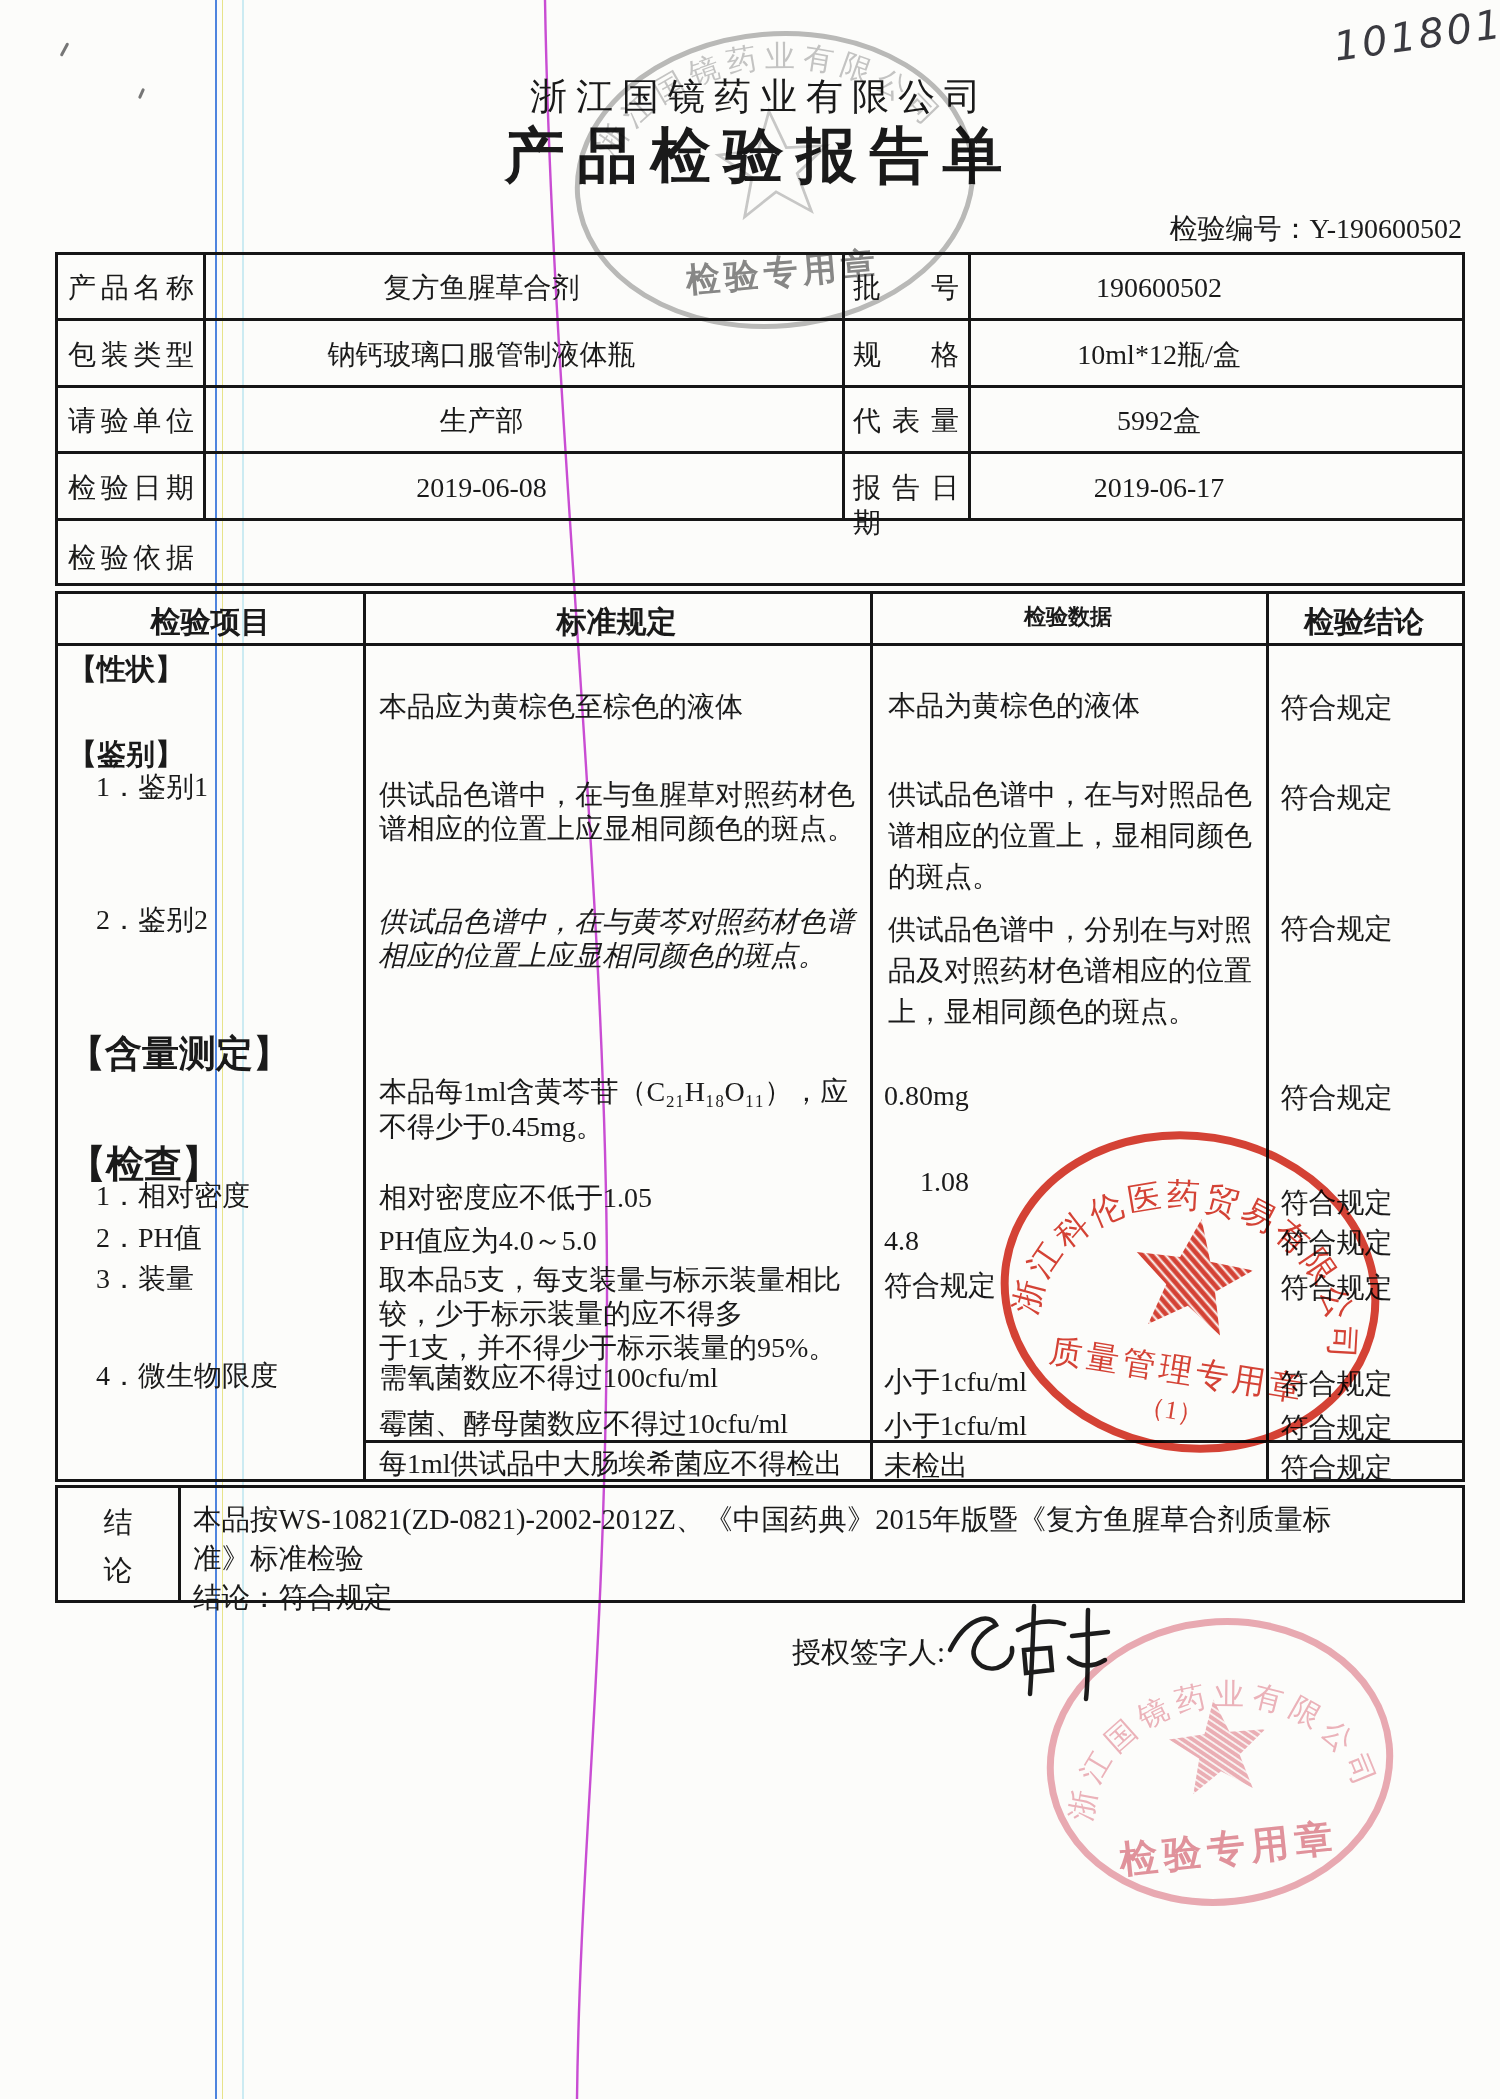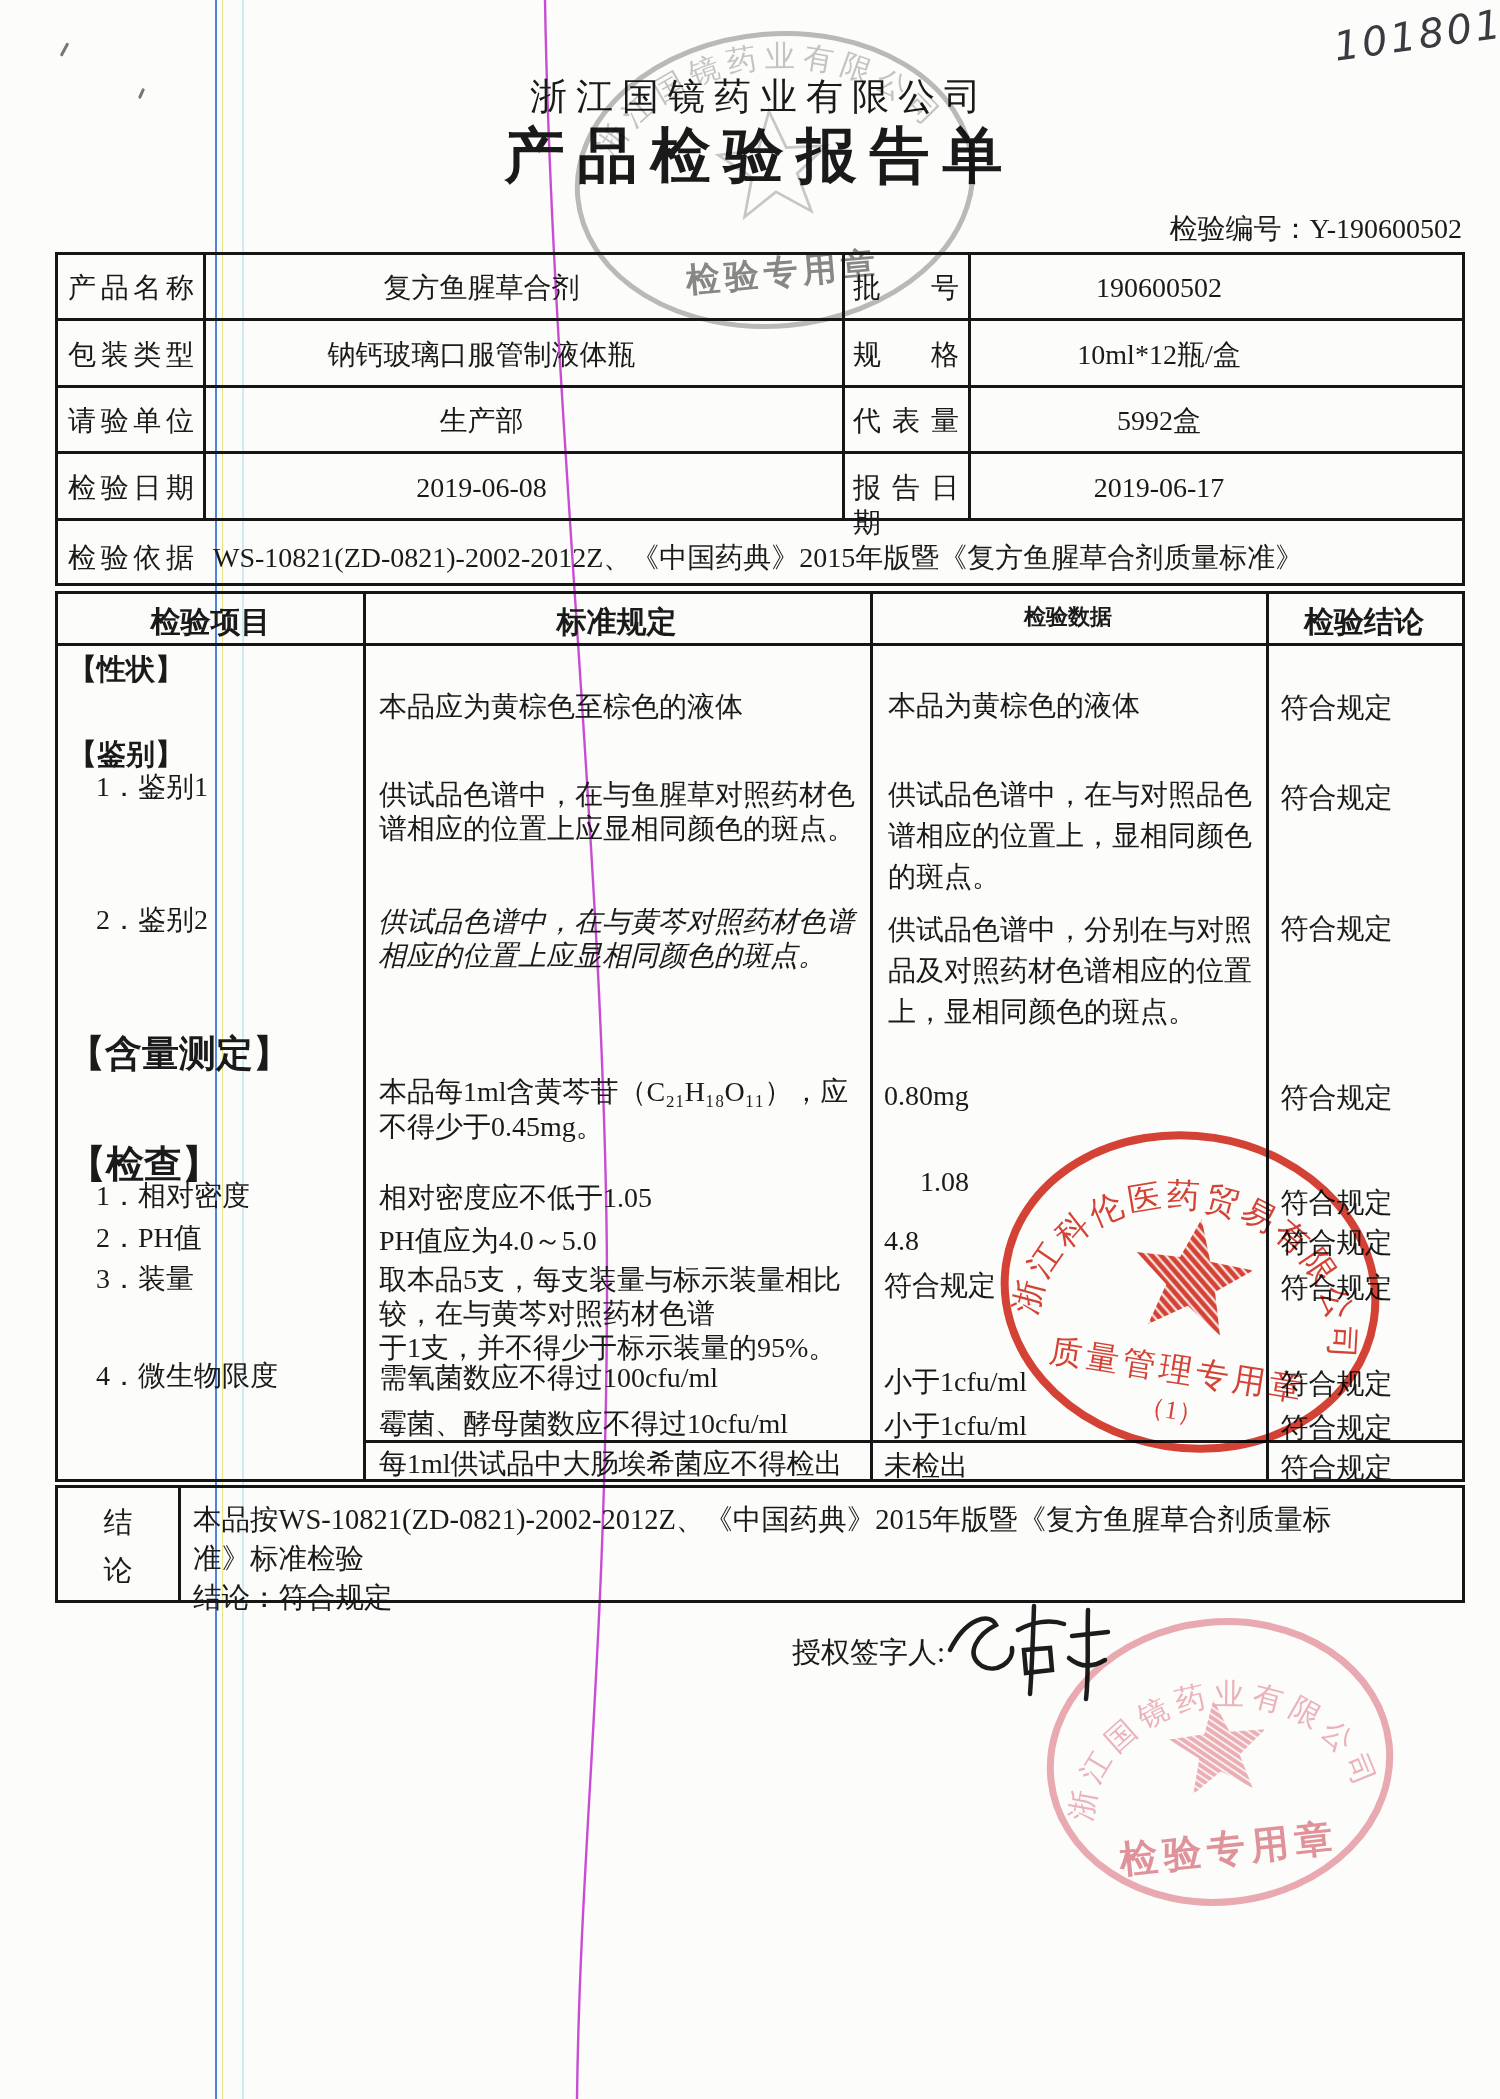--- a/index.html
+++ b/index.html
@@ -86,21 +86,20 @@
     <div class="txt ctr" style="left:148px;top:148px;width:636px;padding-right:85px;box-sizing:border-box;">生产部</div>
     <div class="txt just" style="left:795px;top:148px;width:106px;">代表量</div>
     <div class="txt ctr" style="left:913px;top:148px;width:491px;padding-right:115px;box-sizing:border-box;">5992盒</div>
 
     <div class="txt just" style="left:10px;top:215px;width:126px;">检验日期</div>
     <div class="txt ctr" style="left:148px;top:215px;width:636px;padding-right:85px;box-sizing:border-box;">2019-06-08</div>
     <div class="txt just" style="left:795px;top:215px;width:106px;">报告日期</div>
     <div class="txt ctr" style="left:913px;top:215px;width:491px;padding-right:115px;box-sizing:border-box;">2019-06-17</div>
 
     <div class="txt just" style="left:10px;top:285px;width:126px;">检验依据</div>
-    <div class="txt" style="left:155px;top:285px;width:1245px;">WS-10821(ZD-0821)-2002-2012Z、《中国药典》2015年版暨《复方鱼腥草合剂质量标准》</div>
   </div>
 
   <div class="tbl" style="left:55px;top:591px;width:1410px;height:891px;">
     <div class="hline" style="left:0;top:49px;width:1404px;"></div>
     <div class="vline" style="left:305px;top:0;height:885px;"></div>
     <div class="vline" style="left:812px;top:0;height:885px;"></div>
     <div class="vline" style="left:1208px;top:0;height:885px;"></div>
     <div class="hline" style="left:305px;top:846px;width:1099px;"></div>
 
     <div class="txt ctr bold" style="left:0;top:9px;width:305px;font-size:30px;">检验项目</div>
@@ -143,21 +142,21 @@
     <div class="txt" style="left:826px;top:570px;margin-left:36px;">1.08</div>
     <div class="txt ctr" style="left:1208px;top:591px;width:196px;padding-right:55px;box-sizing:border-box;">符合规定</div>
 
     <div class="txt" style="left:38px;top:626px;">2．PH值</div>
     <div class="txt" style="left:321px;top:629px;">PH值应为4.0～5.0</div>
     <div class="txt" style="left:826px;top:629px;">4.8</div>
     <div class="txt ctr" style="left:1208px;top:631px;width:196px;padding-right:55px;box-sizing:border-box;">符合规定</div>
 
     <div class="txt" style="left:38px;top:667px;">3．装量</div>
     <div class="txt pre" style="left:321px;top:669px;line-height:34px;">取本品5支，每支装量与标示装量相比
-较，在与黄芩对照药材色谱
+较，少于标示装量的应不得多
 于1支，并不得少于标示装量的95%。</div>
     <div class="txt" style="left:826px;top:674px;">符合规定</div>
     <div class="txt ctr" style="left:1208px;top:676px;width:196px;padding-right:55px;box-sizing:border-box;">符合规定</div>
 
     <div class="txt" style="left:38px;top:764px;">4．微生物限度</div>
     <div class="txt" style="left:321px;top:766px;">需氧菌数应不得过100cfu/ml</div>
     <div class="txt" style="left:826px;top:770px;">小于1cfu/ml</div>
     <div class="txt ctr" style="left:1208px;top:772px;width:196px;padding-right:55px;box-sizing:border-box;">符合规定</div>
 
     <div class="txt" style="left:321px;top:812px;">霉菌、酵母菌数应不得过10cfu/ml</div>

